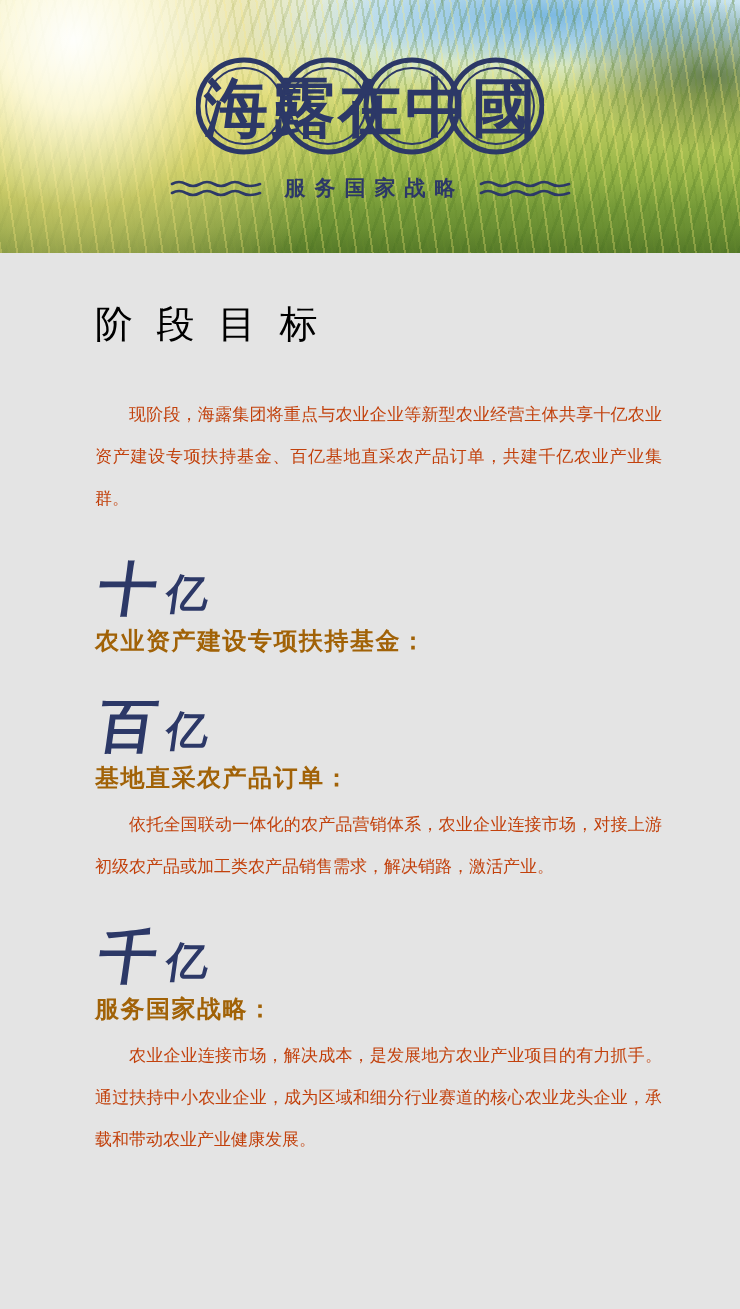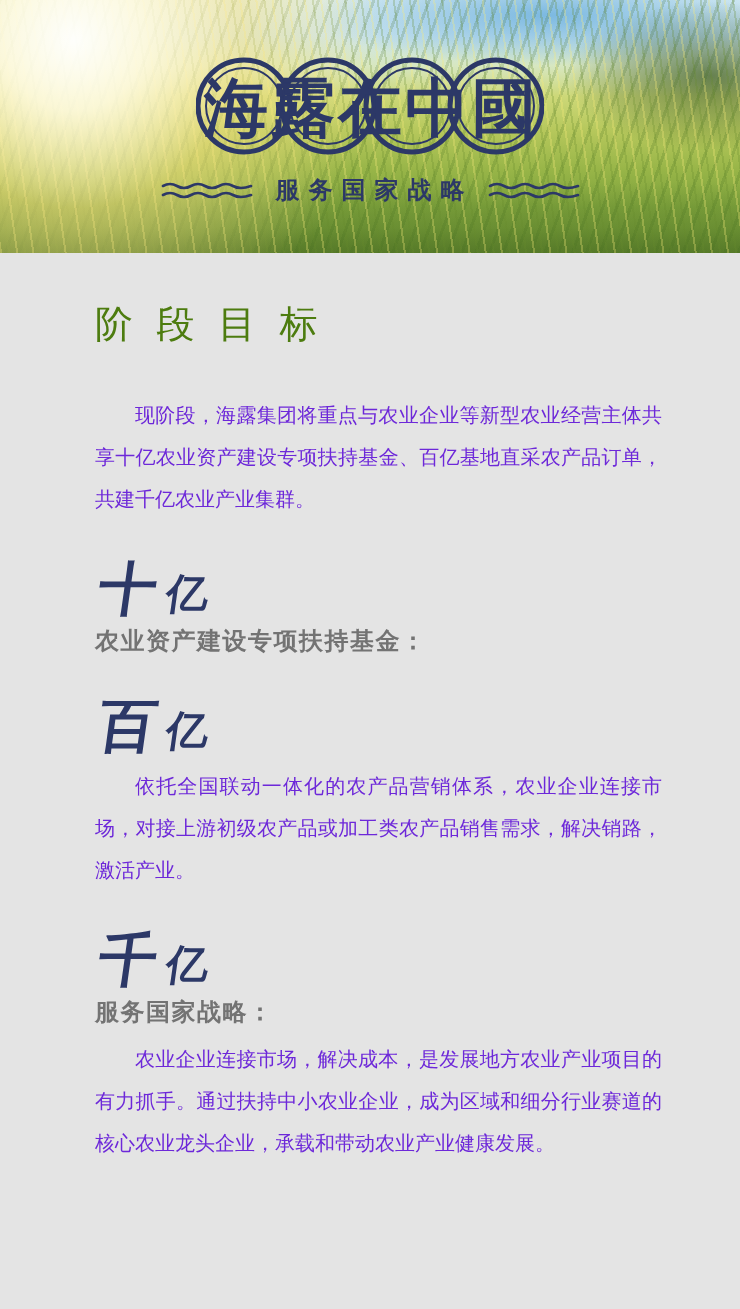--- a/index.html
+++ b/index.html
@@ -38,40 +38,40 @@
     font-weight:bold;
   }
   .badge-navy { color:#2c3867; }
   .subtitle-row {
     margin-top:14px;
     display:flex; align-items:center; gap:14px;
     color:#2c3867;
   }
   .subtitle-text {
     font-family:Liberation Mono, monospace;
-    font-size:24px; font-weight:bold;
+    font-size:21px; font-weight:bold;
     letter-spacing:9px; text-indent:9px;
   }
   .wave { display:block; }
   .wave path { fill:none; stroke:currentColor; stroke-width:2.6; stroke-linecap:round; }
 
   
   .content { padding:0 78px 0 95px; }
 
   .page-title {
     margin-top:46px;
     font-family:"Liberation Serif","DejaVu Serif",serif;
     font-size:38px; font-weight:500;
     letter-spacing:7px;
-    color:#4d7c0f;
+    color:#000000;
   }
 
   .body-par {
-    font-size:20px;
-    color:#6d28d9;
+    font-size:17px;
+    color:#c2410c;
     line-height:42px;
     text-align:justify;
     text-indent:2em;
   }
   .intro { margin-top:44px; }
 
   .section { margin-top:40px; }
   .big-num {
     display:flex; align-items:flex-end;
     color:#2c3867;
@@ -80,21 +80,21 @@
     transform:skewX(-8deg);
     transform-origin:left bottom;
   }
   .big-num .n1 { font-size:58px; line-height:58px; }
   .big-num .n2 { font-size:42px; line-height:42px; margin-left:10px; margin-bottom:3px; }
   .section-heading {
     margin-top:7px;
     font-family:"Liberation Serif","DejaVu Serif",serif;
     font-size:24px; font-weight:bold;
     letter-spacing:1.5px;
-    color:#737373;
+    color:#a16207;
   }
   .section .body-par { margin-top:10px; }
 </style>
 </head>
 <body>
 
 <div class="hero">
   <div class="hero-logo-wrap">
     <svg class="badge badge-navy" width="348" height="104" viewBox="0 0 348 104">
       <circle class="ring" cx="48" cy="50" r="46" stroke-width="5"></circle>
@@ -137,20 +137,21 @@
       <span class="n2">亿</span>
     </div>
     <div class="section-heading">农业资产建设专项扶持基金：</div>
   </div>
 
   <div class="section">
     <div class="big-num">
       <span class="n1">百</span>
       <span class="n2">亿</span>
     </div>
+    <div class="section-heading">基地直采农产品订单：</div>
     <p class="body-par">依托全国联动一体化的农产品营销体系，农业企业连接市场，对接上游初级农产品或加工类农产品销售需求，解决销路，激活产业。</p>
   </div>
 
   <div class="section">
     <div class="big-num">
       <span class="n1">千</span>
       <span class="n2">亿</span>
     </div>
     <div class="section-heading">服务国家战略：</div>
     <p class="body-par">农业企业连接市场，解决成本，是发展地方农业产业项目的有力抓手。通过扶持中小农业企业，成为区域和细分行业赛道的核心农业龙头企业，承载和带动农业产业健康发展。</p>

